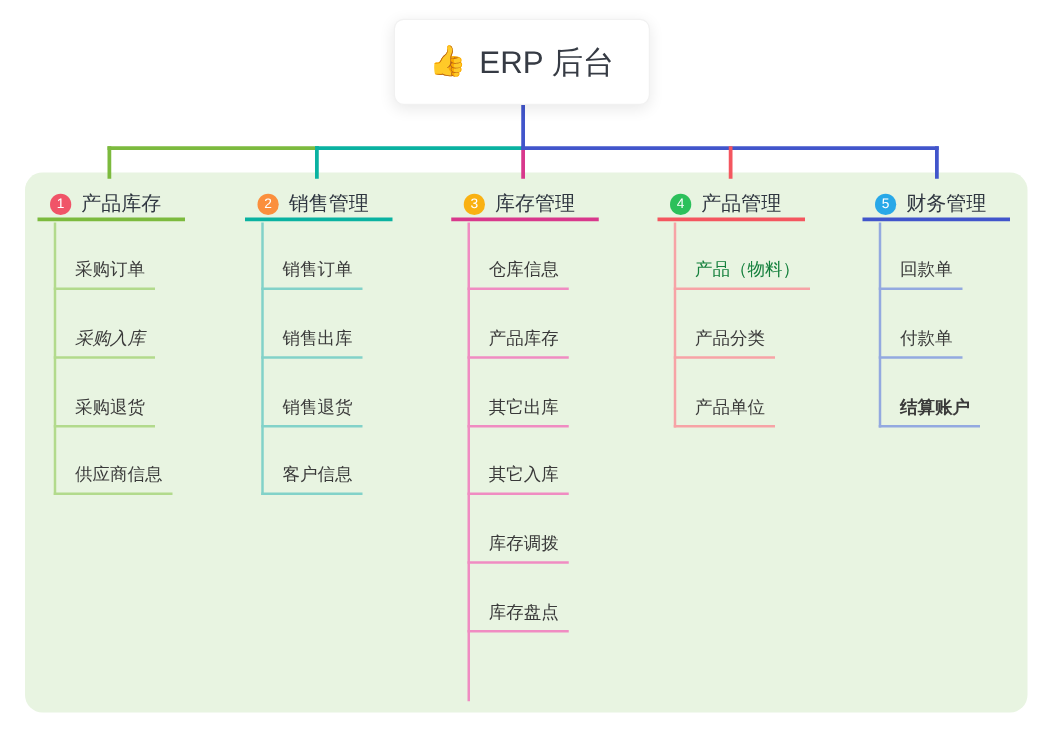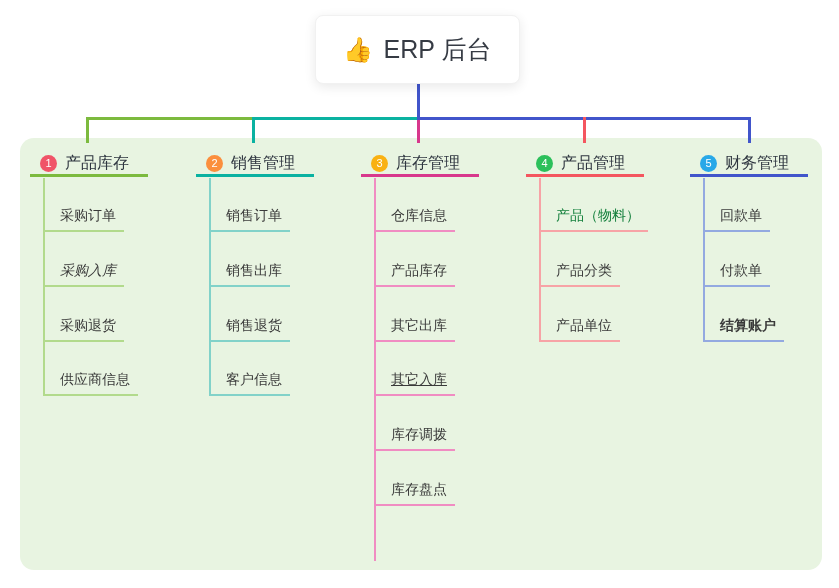--- a/index.html
+++ b/index.html
@@ -72,21 +72,21 @@
     <div class="child-node" style="left: 209px; top: 372px; border-bottom-color: rgb(130, 210, 201); color: rgb(58, 58, 58);">客户信息</div>
     <div class="line" style="left: 417px; top: 120px; width: 3px; height: 23px; background: rgb(216, 56, 140);"></div>
     <div class="branch-header" style="left: 361px; border-bottom-color: rgb(216, 56, 140); color: rgb(47, 54, 64);">
       <span class="badge" style="background: rgb(249, 177, 18);">3</span>
       <span>库存管理</span>
     </div>
     <div class="line" style="left: 374px; top: 178px; width: 2px; height: 383px; background: rgb(240, 140, 194);"></div>
     <div class="child-node" style="left: 374px; top: 208px; border-bottom-color: rgb(240, 140, 194); color: rgb(58, 58, 58);">仓库信息</div>
     <div class="child-node" style="left: 374px; top: 263px; border-bottom-color: rgb(240, 140, 194); color: rgb(58, 58, 58);">产品库存</div>
     <div class="child-node" style="left: 374px; top: 318px; border-bottom-color: rgb(240, 140, 194); color: rgb(58, 58, 58);">其它出库</div>
-    <div class="child-node" style="left: 374px; top: 372px; border-bottom-color: rgb(240, 140, 194); color: rgb(58, 58, 58); text-decoration: underline;">其它入库</div>
+    <div class="child-node" style="left: 374px; top: 372px; border-bottom-color: rgb(240, 140, 194); color: rgb(58, 58, 58);">其它入库</div>
     <div class="child-node" style="left: 374px; top: 427px; border-bottom-color: rgb(240, 140, 194); color: rgb(58, 58, 58);">库存调拨</div>
     <div class="child-node" style="left: 374px; top: 482px; border-bottom-color: rgb(240, 140, 194); color: rgb(58, 58, 58);">库存盘点</div>
     <div class="line" style="left: 583px; top: 117px; width: 3px; height: 26px; background: rgb(244, 86, 95);"></div>
     <div class="branch-header" style="left: 526px; border-bottom-color: rgb(244, 86, 95); color: rgb(47, 54, 64);">
       <span class="badge" style="background: rgb(44, 192, 91);">4</span>
       <span>产品管理</span>
     </div>
     <div class="line" style="left: 539px; top: 178px; width: 2px; height: 164px; background: rgb(247, 163, 166);"></div>
     <div class="child-node" style="left: 539px; top: 208px; border-bottom-color: rgb(247, 163, 166); color: #15803d;">产品（物料）</div>
     <div class="child-node" style="left: 539px; top: 263px; border-bottom-color: rgb(247, 163, 166); color: rgb(58, 58, 58);">产品分类</div>

